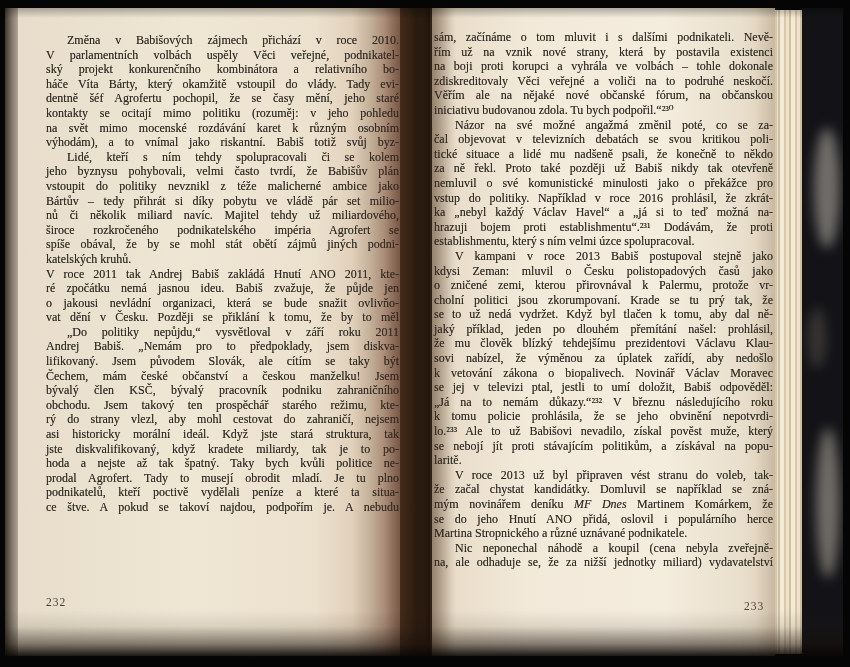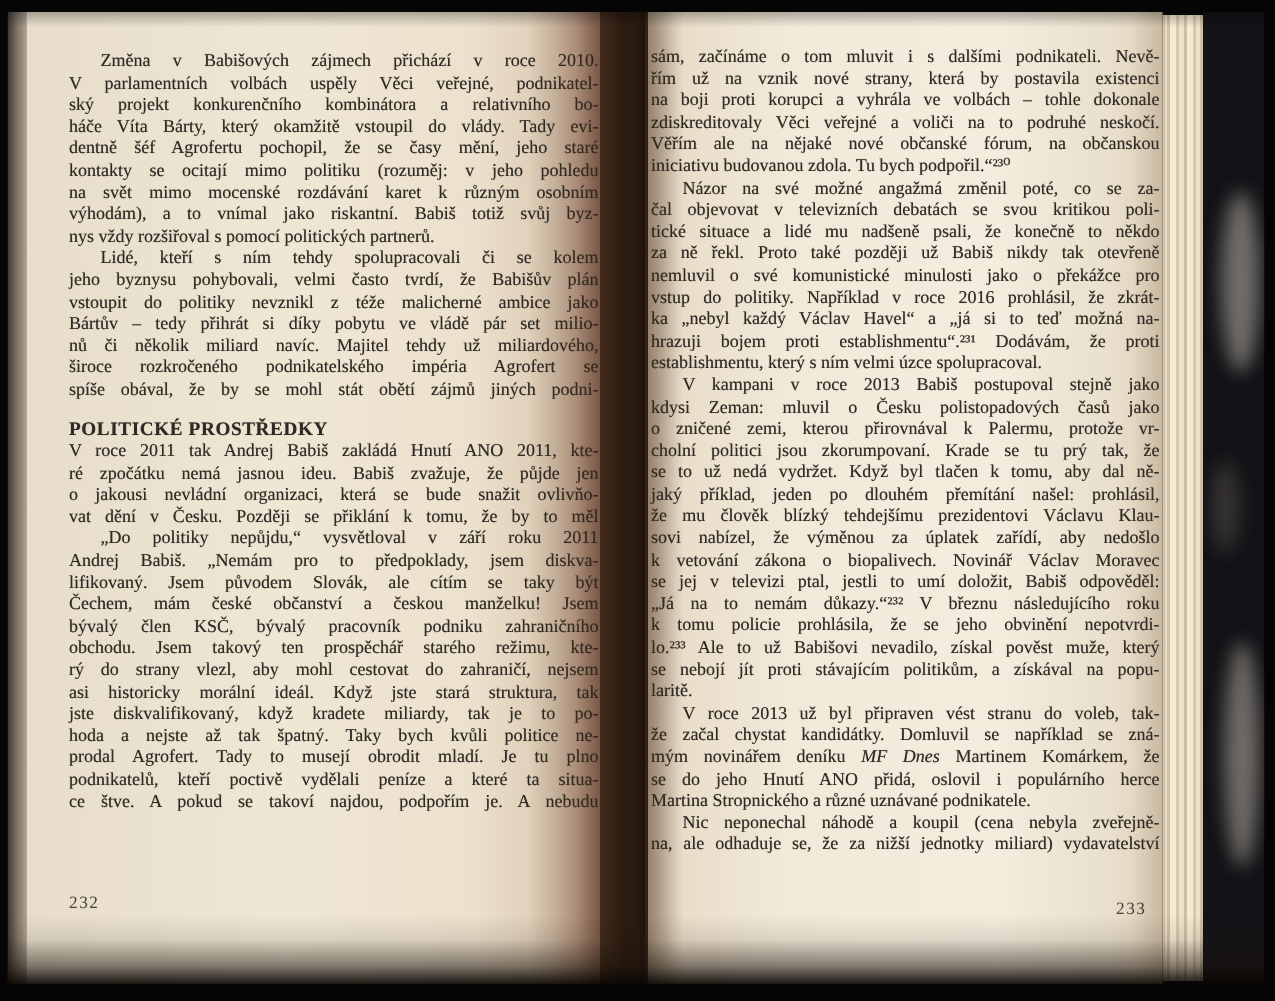--- a/index.html
+++ b/index.html
@@ -76,32 +76,31 @@
   <div class="page-text left-text">
       <div class="para">
         <div class="line first-indent">Změna v Babišových zájmech přichází v roce 2010.</div>
         <div class="line">V parlamentních volbách uspěly Věci veřejné, podnikatel-</div>
         <div class="line">ský projekt konkurenčního kombinátora a relativního bo-</div>
         <div class="line">háče Víta Bárty, který okamžitě vstoupil do vlády. Tady evi-</div>
         <div class="line">dentně šéf Agrofertu pochopil, že se časy mění, jeho staré</div>
         <div class="line">kontakty se ocitají mimo politiku (rozuměj: v jeho pohledu</div>
         <div class="line">na svět mimo mocenské rozdávání karet k různým osobním</div>
         <div class="line">výhodám), a to vnímal jako riskantní. Babiš totiž svůj byz-</div>
-        <div class="line last">nys vždy rozšiřoval s pomocí politických partnerů.</div>
       </div>
       <div class="para">
         <div class="line first-indent">Lidé, kteří s ním tehdy spolupracovali či se kolem</div>
         <div class="line">jeho byznysu pohybovali, velmi často tvrdí, že Babišův plán</div>
         <div class="line">vstoupit do politiky nevznikl z téže malicherné ambice jako</div>
         <div class="line">Bártův – tedy přihrát si díky pobytu ve vládě pár set milio-</div>
         <div class="line">nů či několik miliard navíc. Majitel tehdy už miliardového,</div>
         <div class="line">široce rozkročeného podnikatelského impéria Agrofert se</div>
         <div class="line">spíše obával, že by se mohl stát obětí zájmů jiných podni-</div>
+        <div class="line last">katelských kruhů.</div>
       </div>
-      <div class="heading">POLITICKÉ PROSTŘEDKY</div>
       <div class="para">
         <div class="line">V roce 2011 tak Andrej Babiš zakládá Hnutí ANO 2011, kte-</div>
         <div class="line">ré zpočátku nemá jasnou ideu. Babiš zvažuje, že půjde jen</div>
         <div class="line">o jakousi nevládní organizaci, která se bude snažit ovlivňo-</div>
         <div class="line">vat dění v Česku. Později se přiklání k tomu, že by to měl</div>
       </div>
       <div class="para">
         <div class="line first-indent">„Do politiky nepůjdu,“ vysvětloval v září roku 2011</div>
         <div class="line">Andrej Babiš. „Nemám pro to předpoklady, jsem diskva-</div>
         <div class="line">lifikovaný. Jsem původem Slovák, ale cítím se taky být</div>

